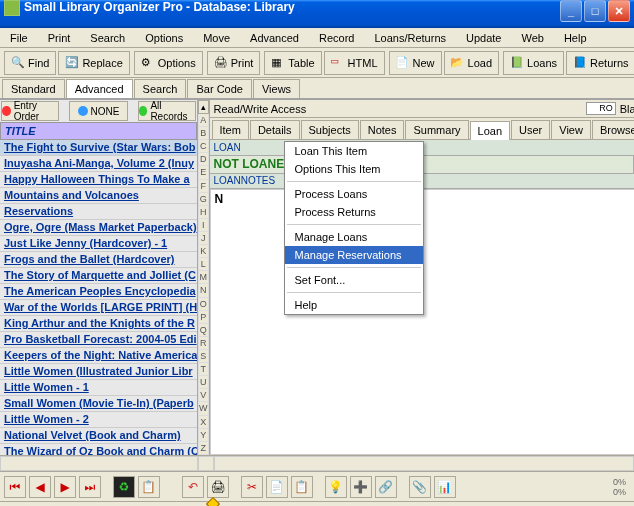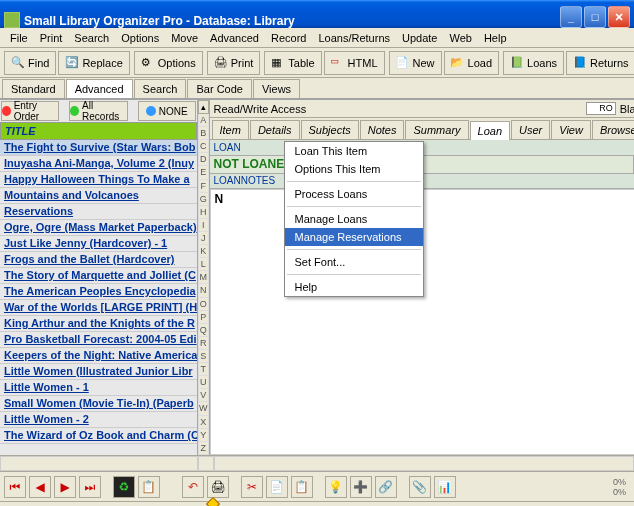--- a/index.html
+++ b/index.html
@@ -1,28 +1,28 @@
 <!DOCTYPE html>
 <html><head>
 <meta charset="utf-8">
 <style>
   * { box-sizing: border-box; margin: 0; padding: 0; font-family: Tahoma, sans-serif; }
   body { width: 634px; height: 506px; background: #ece9d8; overflow: hidden; font-size: 11px; }
 
   
-  .titlebar { height: 28px; background: linear-gradient(to bottom,#3a95ff 0%,#0060e0 8%,#0055d4 45%,#0050c8 90%,#003ca0 100%); display:flex; align-items:flex-end; color:#fff; font-weight:bold; padding:0 4px; }
+  .titlebar { height: 28px; background: linear-gradient(to bottom,#3a95ff 0%,#0060e0 8%,#0055d4 45%,#0050c8 90%,#003ca0 100%); display:flex; align-items:flex-start; color:#fff; font-weight:bold; padding:0 4px; }
   .titlebar .ticon { width:16px;height:16px;background:#8b4; margin-right:4px;border:1px solid #fff3; }
   .titlebar .ttitle { flex:1; font-size:12px; }
   .winbtns { display:flex; gap:2px; }
   .winbtn { width:22px;height:22px;border-radius:3px;display:flex;align-items:center;justify-content:center;font-weight:bold;font-family:Arial; border:1px solid #fff6; color:#fff; }
   .winbtn.min,.winbtn.max { background:linear-gradient(#6fa5ee,#2c67c6); }
   .winbtn.close { background:linear-gradient(#f69e85,#d9381f); }
 
   
-  .menubar { height:20px; background:#ece9d8; display:flex; align-items:center; padding:0 4px; gap:0; border-bottom:1px solid #aca899; font-size:11px; }
+  .menubar { height:20px; background:#ece9d8; display:flex; align-items:center; padding:0 4px; gap:8px; border-bottom:1px solid #aca899; font-size:11px; }
   .menubar span { padding:2px 6px; cursor:default; }
 
   
   .toolbar { height:30px; background:#ece9d8; display:flex; align-items:center; padding:2px 4px; gap:2px; border-bottom:1px solid #aca899; }
   .tbtn { height:24px; padding:0 6px; background:#ece9d8; border:1px solid #aca899; display:flex; align-items:center; gap:3px; font-size:11px; cursor:default; }
   .tbtn .ticon2 { width:14px;height:14px; display:inline-block; }
   .sep { width:4px; }
 
   
   .sectabs { height:22px; background:#ece9d8; display:flex; align-items:flex-end; padding:0 2px; border-bottom:2px solid #a3a3a3; }
@@ -30,37 +30,37 @@
   .sectab.active { background:#fff; }
 
   
   .main { display:flex; height:355px; }
 
   
   .left { width:198px; background:#e8e8e8; display:flex; flex-direction:column; border-right:1px solid #aca899; }
   .leftbtns { height:22px; display:flex; gap:10px; padding:1px; }
   .lbtn { flex:1; border:1px solid #aca899; background:#ece9d8; display:flex; align-items:center; justify-content:center; gap:3px; font-size:10px; }
   .lbtn .dot{ width:10px;height:10px;border-radius:50%;}
-  .titlehdr { height:18px; background:#84cc16; border:1px solid #999; font-style:italic; font-weight:bold; color:#003399; font-size:11px; padding:2px 4px; }
+  .titlehdr { height:18px; background:#c4b5fd; border:1px solid #999; font-style:italic; font-weight:bold; color:#003399; font-size:11px; padding:2px 4px; }
   .booklist { flex:1; overflow:hidden; }
   .bookrow { height:16px; padding:1px 4px; border-bottom:1px solid #ccc; color:#003399; font-weight:bold; font-size:11px; text-decoration:underline; white-space:nowrap; overflow:hidden; cursor:default; background:#e8e8e8; }
   .bookrow.sel { background:#c8d8e8; }
 
   
   .alpha { width:16px; background:#ece9d8; display:flex; flex-direction:column; border-right:1px solid #aca899;}
   .alpha .up { height:14px; display:flex; align-items:center; justify-content:center; border:1px solid #aca899; background:#ece9d8; font-size:9px;}
   .alpha .ltr { flex:1; display:flex; align-items:center; justify-content:center; font-size:9px; border:1px solid #ddd; border-top:none; background:#ece9d8; color:#555; }
 
   
   .right { flex:1; background:#fff; display:flex; flex-direction:column; position:relative; }
   .rwaccess { height:18px; background:#ece9d8; border-bottom:1px solid #aca899; display:flex; align-items:center; padding:0 4px; font-size:11px; }
   .rwaccess .spacer{flex:1;}
   .rwaccess .robox{ width:30px;height:13px; border:1px solid #999; background:#fff; margin-right:4px; font-size:9px; text-align:right; padding-right:2px;}
   .rtabs { height:22px; background:#ece9d8; display:flex; align-items:flex-end; padding:0 2px; border-bottom:1px solid #aca899; }
-  .rtab { padding:3px 7px; border:1px solid #aca899; border-bottom:none; background:#ece9d8; font-size:11px; margin-right:1px;font-style:italic; }
+  .rtab { padding:3px 7px; border:1px solid #aca899; border-bottom:none; background:#ece9d8; font-size:11px; margin-right:1px; }
   .rtab.active { background:#fff; position:relative; top:1px; }
 
   .loanhdr { height:16px; background:#d8e4d8; border-bottom:1px solid #aaa; color:#003399; font-size:10px; padding:2px 4px; }
   .notloaned { height:18px; display:flex; background:#e0e8d8; border-bottom:1px solid #aaa; }
   .notloaned .lbl { flex:1; color:#1a7a1a; font-weight:bold; font-size:12px; padding:1px 4px; }
   .notloaned .dots { width:18px; border-left:1px solid #aaa; text-align:center; font-weight:bold; }
   .loannotes { height:15px; background:#d8e4d8; color:#003399; font-size:10px; padding:1px 4px; border-bottom:1px solid #aaa; }
   .notesarea { flex:1; background:#fff; border:1px solid #ccc; position:relative; padding:2px 4px; font-size:12px; font-weight:bold; }
 
   
@@ -165,26 +165,26 @@
 
 <div class="main">
 
   <div class="left">
     <div class="leftbtns">
       <div class="lbtn">
           <span class="dot" style="background:#f33"></span>
           <span>Entry Order</span>
         </div>
       <div class="lbtn">
+          <span class="dot" style="background:#39f"></span>
+          <span>NONE</span>
+        </div>
+      <div class="lbtn">
           <span class="dot" style="background:#3c3"></span>
           <span>All Records</span>
-        </div>
-      <div class="lbtn">
-          <span class="dot" style="background:#39f"></span>
-          <span>NONE</span>
         </div>
     </div>
     <div class="titlehdr">TITLE</div>
     <div class="booklist" id="booklist">
         <div class="bookrow sel">The Fight to Survive (Star Wars: Bob</div>
         <div class="bookrow">Inuyasha Ani-Manga, Volume 2 (Inuy</div>
         <div class="bookrow">Happy Halloween Things To Make a</div>
         <div class="bookrow">Mountains and Volcanoes</div>
         <div class="bookrow">Reservations</div>
         <div class="bookrow">Ogre, Ogre (Mass Market Paperback)</div>
@@ -193,20 +193,21 @@
         <div class="bookrow">The Story of Marquette and Jolliet (C</div>
         <div class="bookrow">The American Peoples Encyclopedia</div>
         <div class="bookrow">War of the Worlds [LARGE PRINT]  (H</div>
         <div class="bookrow">King Arthur and the Knights of the R</div>
         <div class="bookrow">Pro Basketball Forecast: 2004-05 Edi</div>
         <div class="bookrow">Keepers of the Night: Native America</div>
         <div class="bookrow">Little Women (Illustrated Junior Libr</div>
         <div class="bookrow">Little Women - 1</div>
         <div class="bookrow">Small Women (Movie Tie-In) (Paperb</div>
         <div class="bookrow">Little Women - 2</div>
+        <div class="bookrow">National Velvet (Book and Charm)</div>
         <div class="bookrow">The Wizard of Oz Book and Charm (C</div>
       </div>
   </div>
 
   <div class="alpha" id="alpha">
     <div class="up">▴</div>
   <div class="ltr">A</div>
       <div class="ltr">B</div>
       <div class="ltr">C</div>
       <div class="ltr">D</div>
@@ -261,20 +262,21 @@
     <div class="notesarea">
       <span>N</span>
       
     </div>
 
     <div class="ctxmenu" id="ctxmenu">
         <div class="ctxitem">Loan This Item</div>
         <div class="ctxitem">Options This Item</div>
         <div class="ctxsep"></div>
         <div class="ctxitem">Process Loans</div>
+        <div class="ctxitem">Process Returns</div>
         <div class="ctxsep"></div>
         <div class="ctxitem">Manage Loans</div>
         <div class="ctxitem sel">Manage Reservations</div>
         <div class="ctxsep"></div>
         <div class="ctxitem">Set Font...</div>
         <div class="ctxsep"></div>
         <div class="ctxitem">Help</div>
       </div>
   </div>
 </div>

